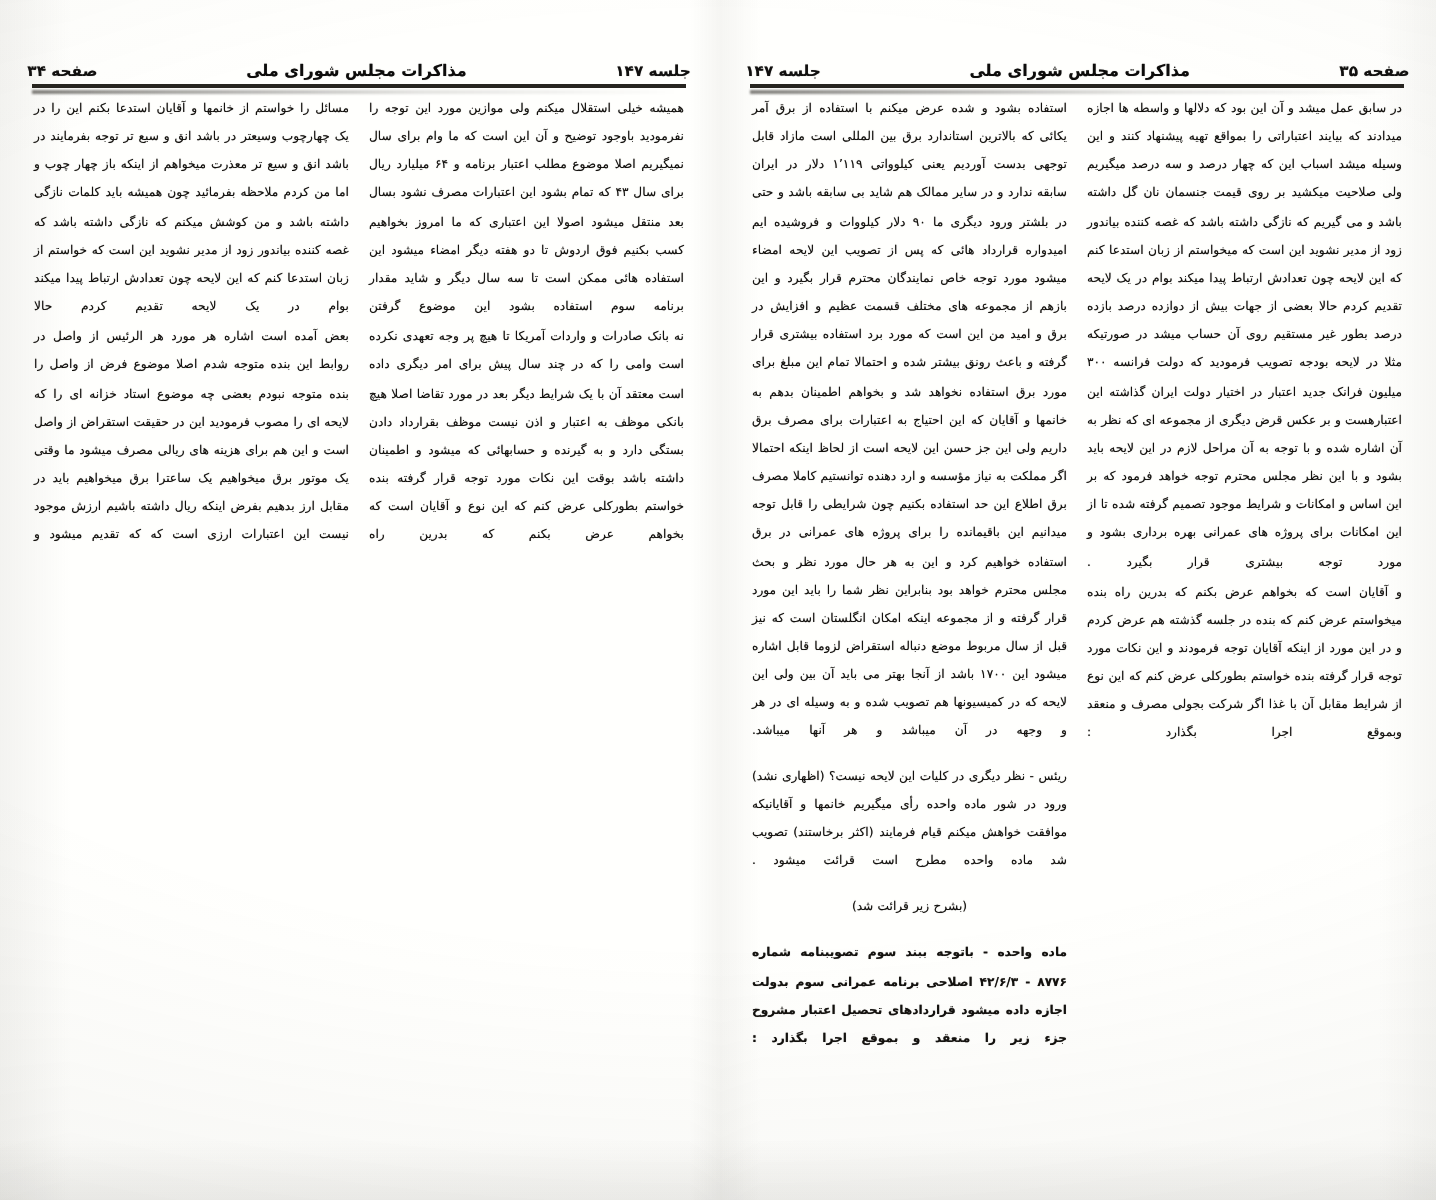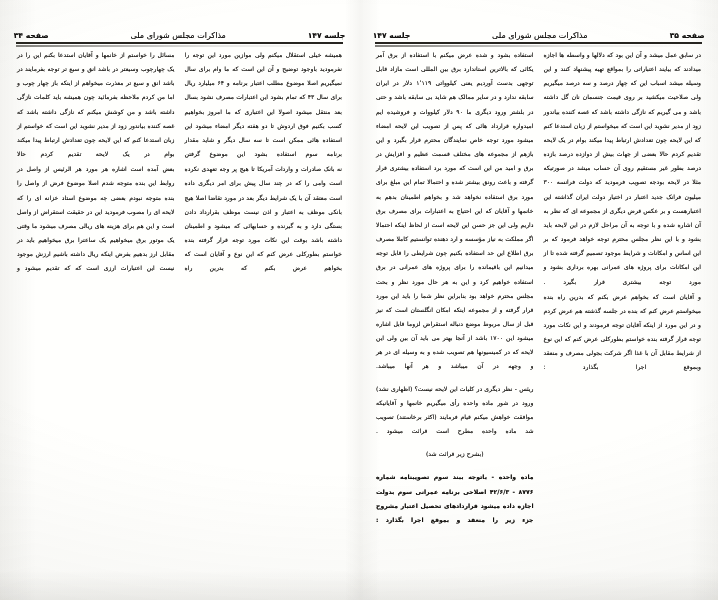--- a/index.html
+++ b/index.html
@@ -81,21 +81,21 @@
   .rh-side {
     font-size: 7.5px;
     font-weight: bold;
     color: #131211;
     letter-spacing: .2px;
     white-space: nowrap;
     transform: scaleX(1.02);
   }
   .rh-title {
     font-size: 8px;
-    font-weight: normal;
+    font-weight: bold;
     color: #0f0e0d;
     white-space: nowrap;
     letter-spacing: .1px;
   }
   .rh-rule {
     height: 1.6px;
     background: #17150f;
     margin: 0 2px;
     opacity: .92;
   }

